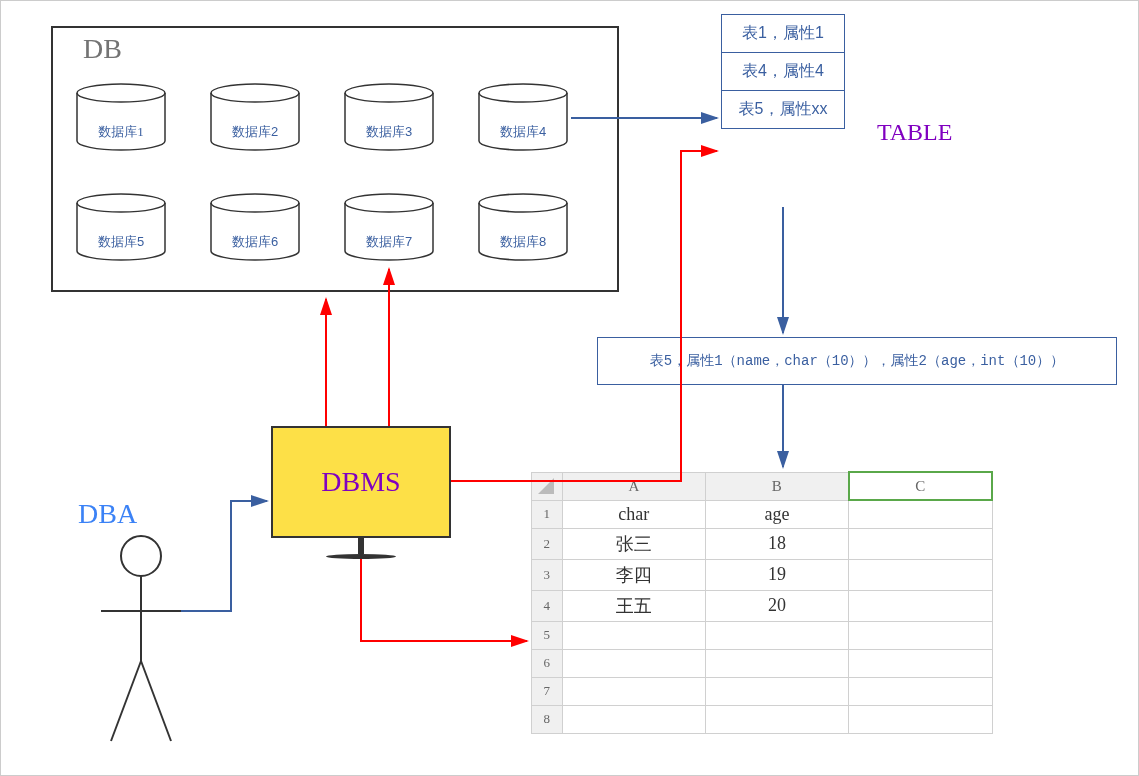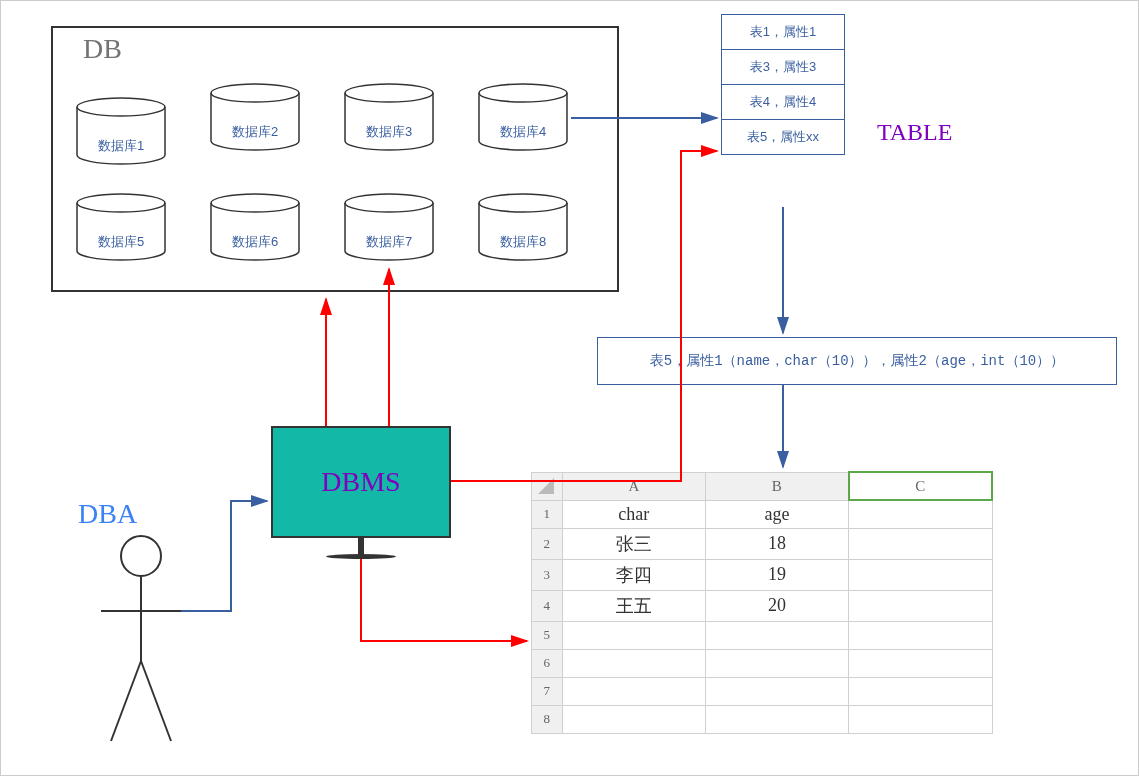--- a/index.html
+++ b/index.html
@@ -14,27 +14,27 @@
 .db-label { position: absolute; left: 82px; top: 32px; font-size: 28px; color: #737373; font-family: "Times New Roman", serif; }
 .table-label { position: absolute; left: 876px; top: 118px; font-size: 24px; color: #8000c0; font-family: "Times New Roman", serif; }
 .dba-label { position: absolute; left: 77px; top: 497px; font-size: 28px; color: #3b82f6; font-family: "Times New Roman", serif; }
 
 .db-box { position: absolute; left: 50px; top: 25px; width: 568px; height: 266px; border: 2px solid #333; }
 .cylinder { position: absolute; width: 96px; height: 68px; }
 .cyl-svg { width: 100%; height: 100%; }
 .cyl-text { position: absolute; top: 40px; width: 100%; text-align: center; font-size: 13px; color: #3a5fa0; }
 
 .table-list { position: absolute; left: 720px; top: 13px; width: 124px; border: 1px solid #3a5fa0; }
-.table-item { border-bottom: 1px solid #3a5fa0; padding: 8px 0; text-align: center; font-size: 13px; color: #3a5fa0; }
+.table-item { border-bottom: 1px solid #3a5fa0; padding: 8px 0; text-align: center; font-size: 16px; color: #3a5fa0; }
 .table-item:last-child { border-bottom: none; }
 
 .schema-box { position: absolute; left: 596px; top: 336px; width: 520px; height: 48px; border: 1.5px solid #3a5fa0; display:flex; align-items:center; justify-content:center; font-size: 14px; color: #3a5fa0; font-family: Liberation Mono, monospace; }
 
 .monitor { position: absolute; left: 270px; top: 425px; width: 180px; height: 140px; }
-.monitor-screen { width: 180px; height: 112px; border: 2px solid #333; background:#14b8a6; display:flex; align-items:center; justify-content:center;}
+.monitor-screen { width: 180px; height: 112px; border: 2px solid #333; background:#fde047; display:flex; align-items:center; justify-content:center;}
 .monitor-stand { width: 6px; height: 16px; background:#333; margin: 0 auto;}
 .monitor-base { width: 70px; height: 5px; border-radius: 50%; background:#333; margin: 0 auto;}
 
 .stick-figure { position: absolute; left: 90px; top: 530px; width: 100px; height: 220px; }
 
 .spreadsheet { position: absolute; left: 530px; top: 470px; width: 462px; border-collapse: collapse; font-size: 18px; }
 .spreadsheet td, .spreadsheet th { border: 1px solid #d0d0d0; padding: 3px 6px; text-align: center; height: 28px; font-family: "Times New Roman","SimSun",serif; color:#333;}
 .spreadsheet .row-head { background:#f0f0f0; width:30px; font-size: 13px; color:#666; }
 .spreadsheet .col-head { background:#f0f0f0; width:140px; font-size: 15px; color:#666; }
 .spreadsheet .col-head-c { background:#fff; width:140px; font-size: 15px; color:#666; border: 2px solid #5aa84a; }
@@ -45,21 +45,21 @@
 <body>
 
 <div class="db-label">DB</div>
 
 <div class="table-label">TABLE</div>
 
 <div class="dba-label">DBA</div>
 
 <div class="db-box"></div>
 
-<div class="cylinder" style="left:72px; top:96px;">
+<div class="cylinder" style="left:72px; top:82px;font-family:Liberation Serif, serif;">
   <svg class="cyl-svg" viewBox="0 0 96 68">
       <ellipse cx="48" cy="10" rx="44" ry="9" fill="none" stroke="#333" stroke-width="1.5"></ellipse>
       <path d="M4 10 V58 A44 9 0 0 0 92 58 V10" fill="none" stroke="#333" stroke-width="1.5"></path>
     </svg>
   <div class="cyl-text">数据库1</div>
 </div>
 <div class="cylinder" style="left:206px; top:82px;">
   <svg class="cyl-svg" viewBox="0 0 96 68">
       <ellipse cx="48" cy="10" rx="44" ry="9" fill="none" stroke="#333" stroke-width="1.5"></ellipse>
       <path d="M4 10 V58 A44 9 0 0 0 92 58 V10" fill="none" stroke="#333" stroke-width="1.5"></path>
@@ -105,21 +105,20 @@
 <div class="cylinder" style="left:474px; top:192px;">
   <svg class="cyl-svg" viewBox="0 0 96 68">
       <ellipse cx="48" cy="10" rx="44" ry="9" fill="none" stroke="#333" stroke-width="1.5"></ellipse>
       <path d="M4 10 V58 A44 9 0 0 0 92 58 V10" fill="none" stroke="#333" stroke-width="1.5"></path>
     </svg>
   <div class="cyl-text">数据库8</div>
 </div>
 
 <div class="table-list">
   <div class="table-item">表1，属性1</div>
-  <div class="table-item">表3，属性3</div>
   <div class="table-item">表4，属性4</div>
   <div class="table-item">表5，属性xx</div>
 </div>
 
 <div class="schema-box">表5，属性1（name，char（10）），属性2（age，int（10））</div>
 
 <div class="monitor">
   <div class="monitor-screen">
     <span class="dbms-label-inner" style="font-size:28px;color:#8000c0;font-family:'Times New Roman',serif;">DBMS</span>
   </div>

